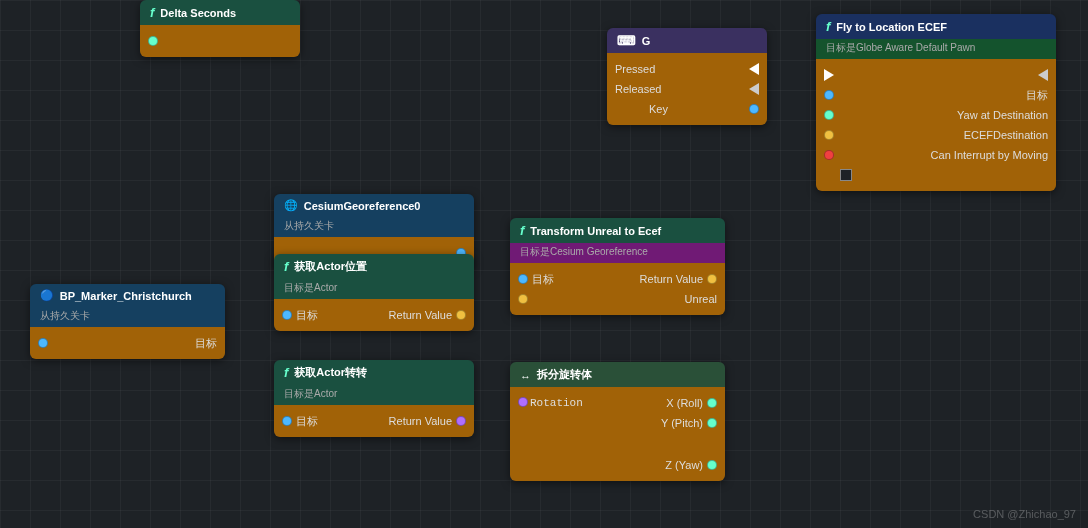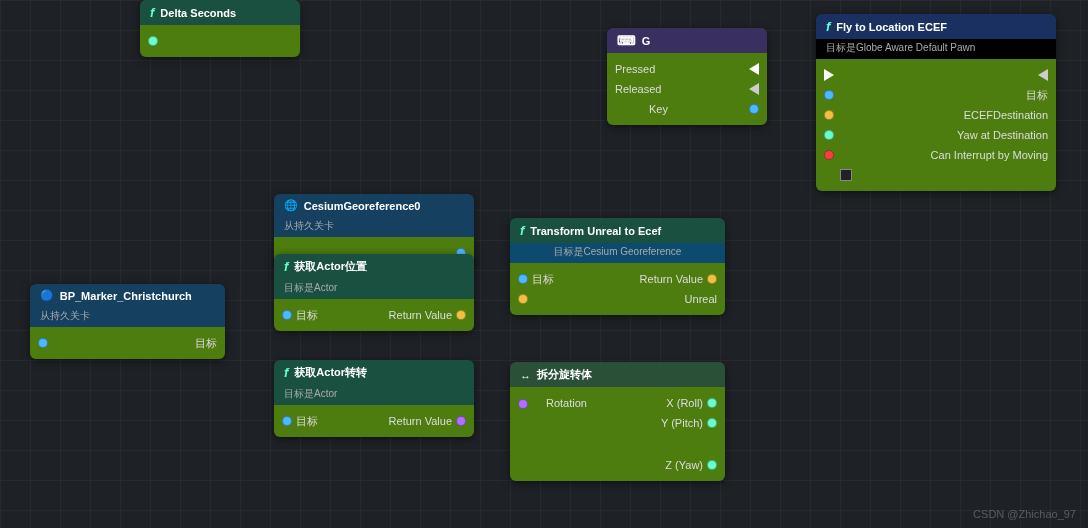--- a/index.html
+++ b/index.html
@@ -44,21 +44,21 @@
     }
 
     .node-subheader {
       padding: 2px 10px 4px;
       font-size: 10px;
       color: #aaa;
       background: inherit;
     }
 
     .node-body {
-      background: #4d7c0f;
+      background: #a16207;
       padding: 6px 0;
     }
 
     .node-row {
       display: flex;
       align-items: center;
       padding: 2px 8px;
       justify-content: space-between;
       gap: 6px;
       min-height: 20px;
@@ -261,41 +261,41 @@
       <div class="pin pin-blue"></div>
     </div>
   </div>
 </div>
 
 <div class="node" id="node-fly">
   <div class="node-header header-fly">
     <span class="icon-func">f</span>
     <span>Fly to Location ECEF</span>
   </div>
-  <div class="node-subheader" style="background:#000000;">目标是Globe Aware Default Pawn</div>
+  <div class="node-subheader" style="background:#14532d;">目标是Globe Aware Default Pawn</div>
   <div class="node-body">
 
     <div class="node-row" style="justify-content:space-between; padding: 2px 8px;">
       <div class="pin-exec pin-exec-filled"></div>
       <div class="pin-exec pin-exec-out"></div>
     </div>
 
     <div class="node-row">
       <div class="pin pin-blue"></div>
       <span class="pin-label">目标</span>
     </div>
 
     <div class="node-row">
+      <div class="pin pin-green"></div>
+      <span class="pin-label">Yaw at Destination</span>
+    </div>
+
+    <div class="node-row">
       <div class="pin pin-yellow"></div>
       <span class="pin-label">ECEFDestination</span>
-    </div>
-
-    <div class="node-row">
-      <div class="pin pin-green"></div>
-      <span class="pin-label">Yaw at Destination</span>
     </div>
 
 
     <div class="node-row">
       <div class="pin pin-red"></div>
       <span class="pin-label">Can Interrupt by Moving</span>
     </div>
 
     <div class="node-row" style="padding-left:24px;">
       <div style="width:12px;height:12px;border:1px solid #888;background:#1e2226;"></div>
@@ -348,21 +348,21 @@
       </div>
     </div>
   </div>
 </div>
 
 <div class="node" id="node-transform">
   <div class="node-header header-func">
     <span class="icon-func">f</span>
     <span>Transform Unreal to Ecef</span>
   </div>
-  <div class="node-subheader" style="background:#0c4a6e;text-align:center;">目标是Cesium Georeference</div>
+  <div class="node-subheader" style="background:#701a75;">目标是Cesium Georeference</div>
   <div class="node-body">
     <div class="node-row" style="justify-content:space-between;">
       <div style="display:flex;align-items:center;gap:4px;">
         <div class="pin pin-blue"></div>
         <span class="pin-label">目标</span>
       </div>
       <div style="display:flex;align-items:center;gap:4px;">
         <span class="pin-label">Return Value</span>
         <div class="pin pin-yellow"></div>
       </div>
@@ -395,21 +395,21 @@
 </div>
 
 <div class="node" id="node-break">
   <div class="node-header header-split">
     <span class="icon-split">↔</span>
     <span>拆分旋转体</span>
   </div>
   <div class="node-body">
 
     <div class="node-row" style="justify-content:space-between;">
-      <div style="display:flex;align-items:flex-end;gap:18px;">
+      <div style="display:flex;align-items:flex-start;gap:2px;font-family:Liberation Mono, monospace;">
         <div class="pin pin-purple"></div>
         <span class="pin-label">Rotation</span>
       </div>
       <div style="display:flex;align-items:center;gap:4px;">
         <span class="pin-label">X (Roll)</span>
         <div class="pin pin-green"></div>
       </div>
     </div>
 
     <div class="node-row" style="justify-content:flex-end;">

